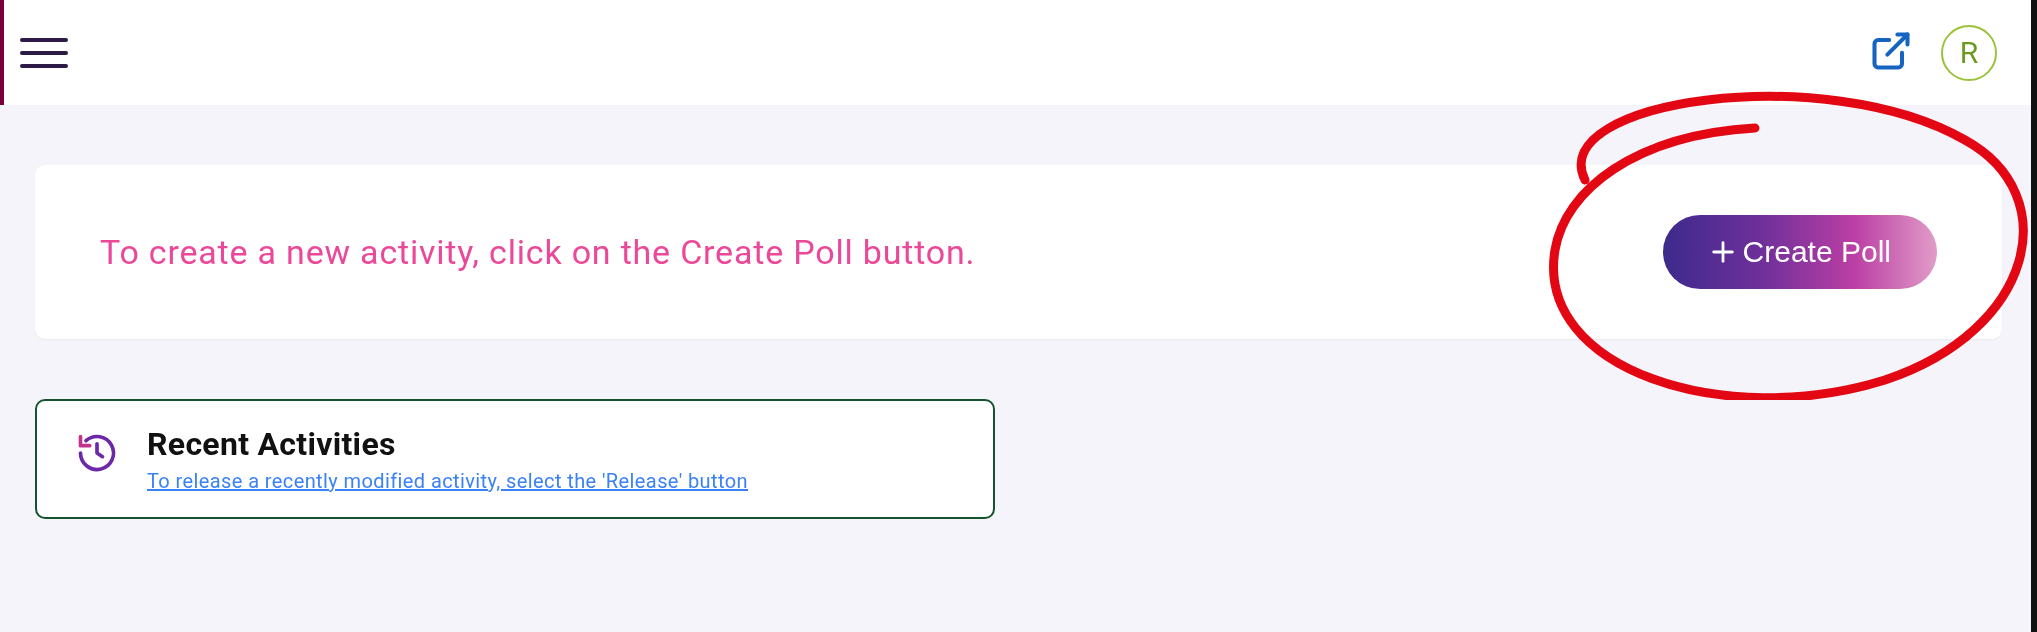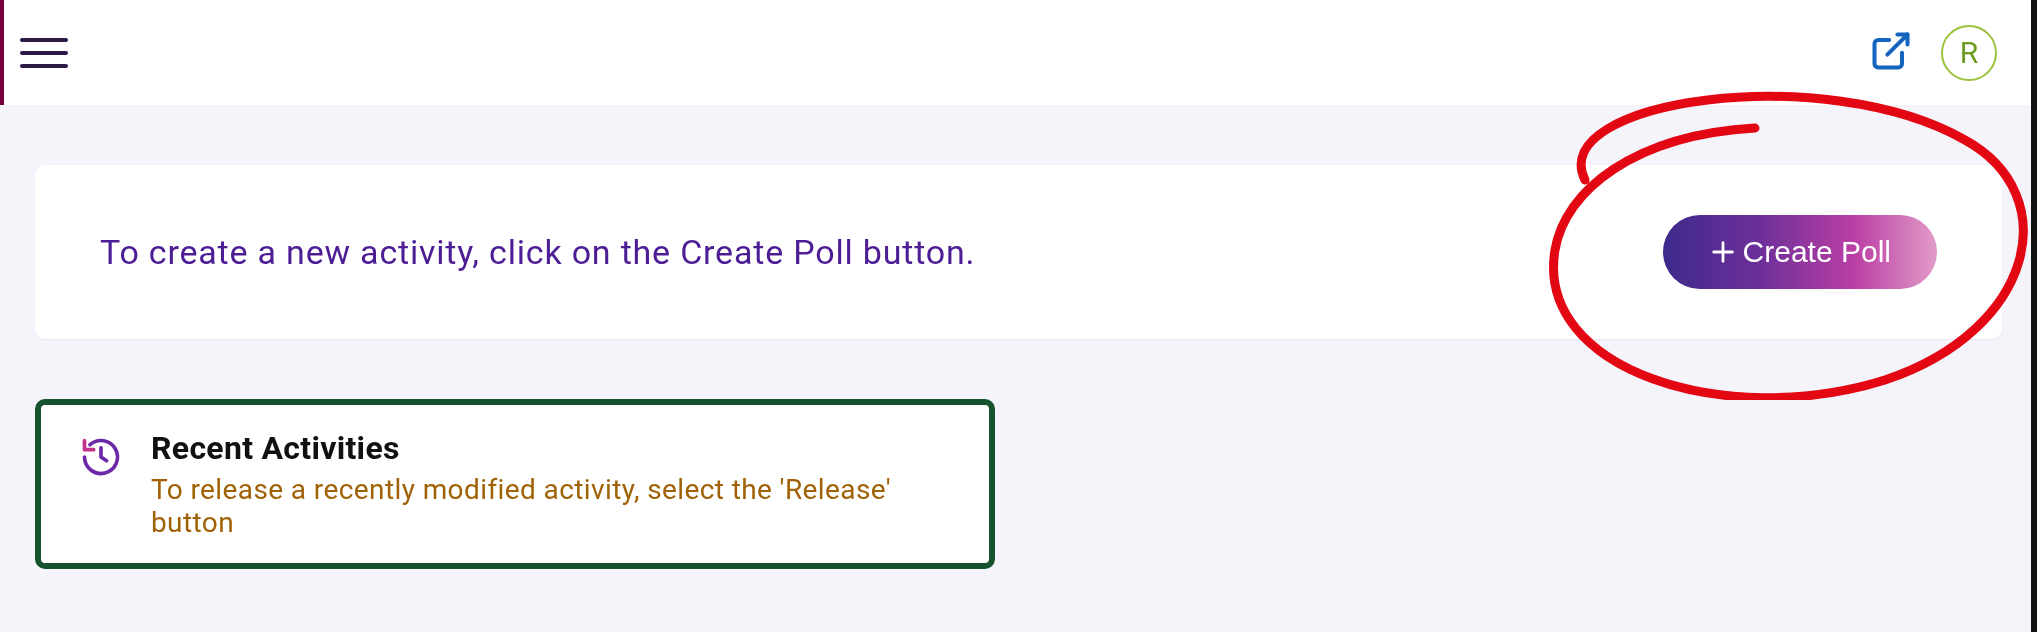--- a/index.html
+++ b/index.html
@@ -73,21 +73,21 @@
       border-radius: 10px;
       padding: 50px 65px;
       display: flex;
       align-items: center;
       justify-content: space-between;
       box-shadow: 0 1px 2px rgba(0,0,0,0.05);
     }
     .banner-text {
       font-size: 34px;
       letter-spacing: 0.8px;
-      color: #4c1d95;
+      color: #ec4899;
     }
     .create-btn {
       display: inline-flex;
       align-items: center;
       gap: 6px;
       background: linear-gradient(90deg, #3d2a8c 0%, #6d2f9a 35%, #bb3fa4 70%, #e19cc8 100%);
       color: #fff;
       font-size: 30px;
       font-weight: 500;
       padding: 20px 46px;
@@ -101,21 +101,21 @@
     .plus-icon svg { width: 28px; height: 28px; }
 
     
     .cards-row {
       display: flex;
       gap: 55px;
       margin-top: 60px;
     }
     .card {
       background: #ffffff;
-      border: 6px solid #14532d;
+      border: 2px solid #14532d;
       border-radius: 10px;
       padding: 24px 38px;
       display: flex;
       align-items: flex-start;
       gap: 28px;
       width: 960px;
     }
     .card .icon-wrap {
       width: 44px; height: 44px;
       display: flex;
@@ -125,23 +125,24 @@
       margin-top: 6px;
     }
     .card h3 {
       font-size: 32px;
       font-weight: 700;
       color: #111;
       margin-bottom: 6px;
       letter-spacing: 0.3px;
     }
     .card p {
-      font-size: 28px;
-      color: #a16207;
+      font-size: 20px;
+      color: #3b82f6;
       letter-spacing: 0.4px;
+      text-decoration: underline;
     }
 
     
     .annotation-oval {
       position: absolute;
       top: 80px;
       left: 1525px;
       width: 510px;
       height: 320px;
       pointer-events: none;

